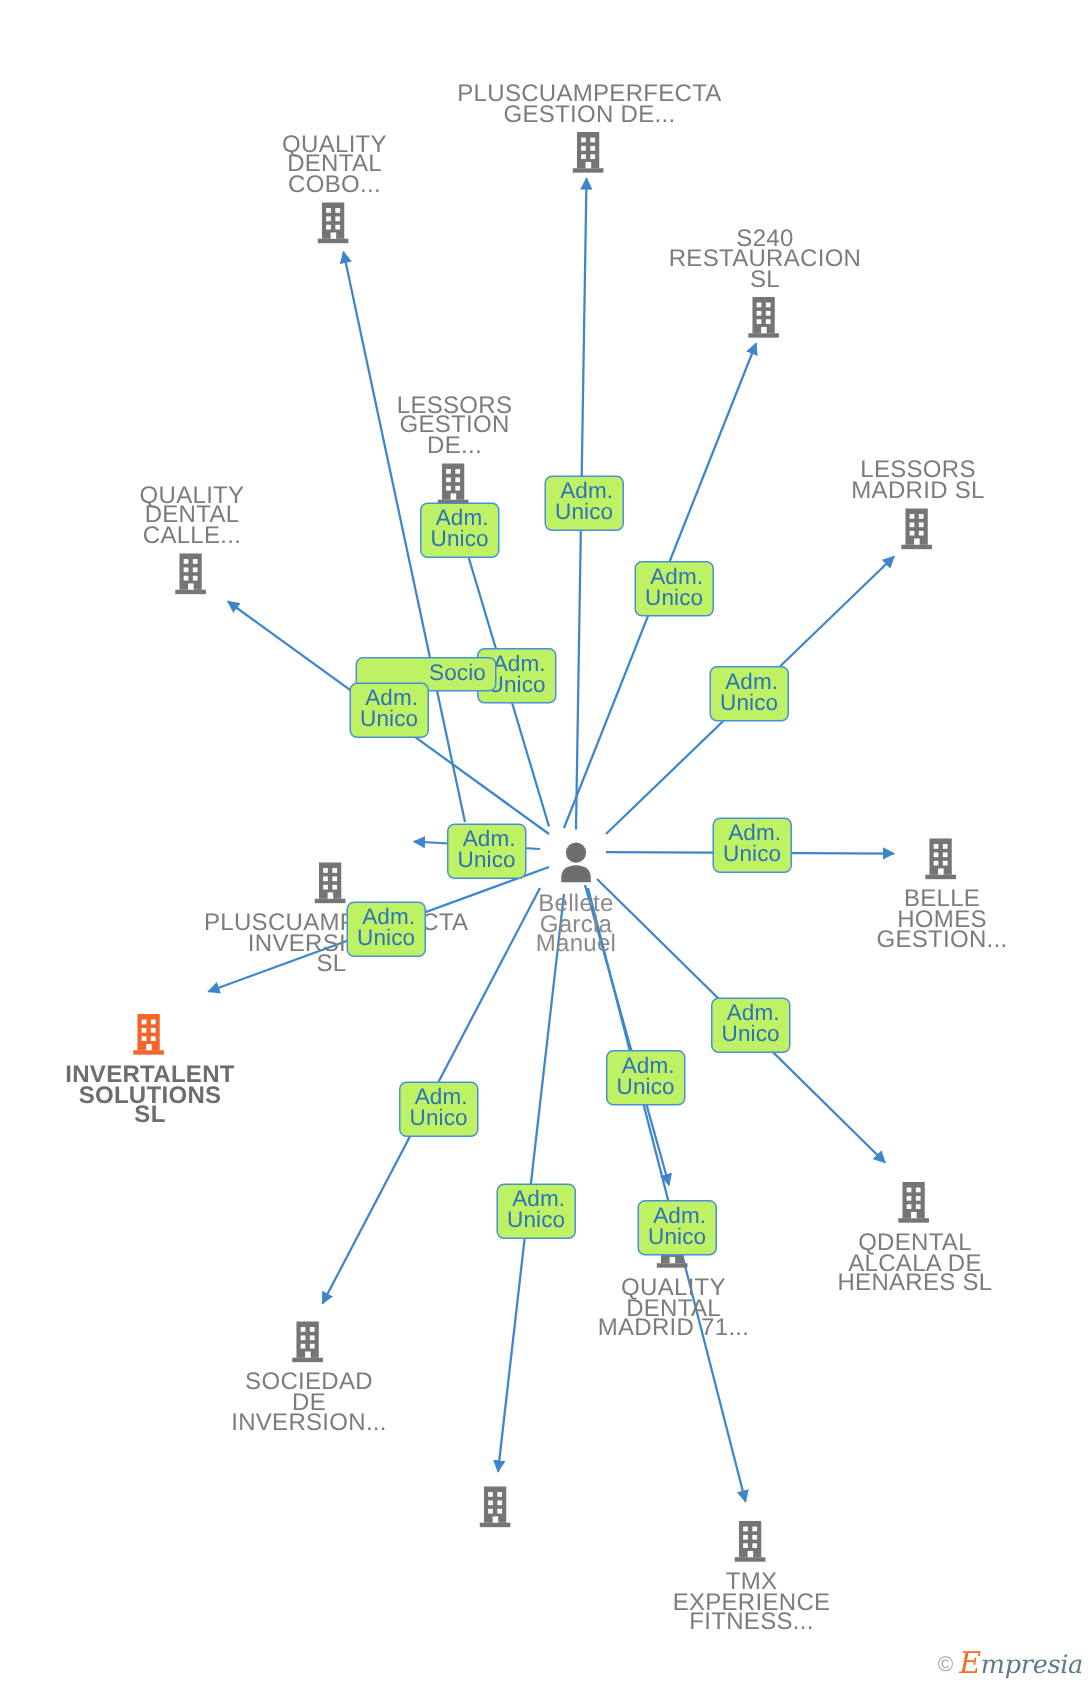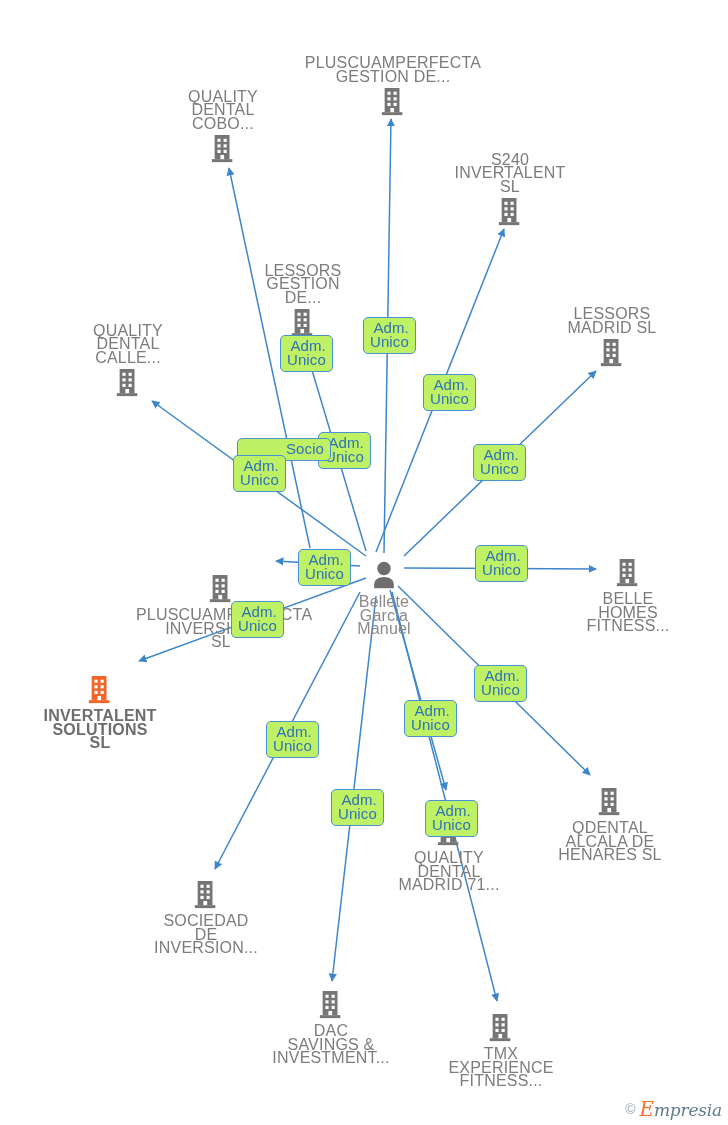--- a/index.html
+++ b/index.html
@@ -157,21 +157,21 @@
             <rect x="14.6" y="6" width="3.4" height="3.4" fill="#ffffff"></rect>
             <rect x="8" y="12" width="3.4" height="3.4" fill="#ffffff"></rect>
             <rect x="14.6" y="12" width="3.4" height="3.4" fill="#ffffff"></rect>
             <rect x="8" y="18" width="3.4" height="3.4" fill="#ffffff"></rect>
             <rect x="14.6" y="18" width="3.4" height="3.4" fill="#ffffff"></rect>
             <rect x="11.2" y="23.5" width="4" height="4.5" fill="#ffffff"></rect>
           </svg></span>
       </div>
       <div class="node company label-above" style="width: 140px; margin-left: -70px; left: 510px; top: 152.5px;">
         <span class="node-label">S240
-INVERTALENT
+RESTAURACION
 SL</span>
         <span class="glyph"><svg width="26" height="30" viewBox="0 0 28 32" xmlns="http://www.w3.org/2000/svg">
             <path fill="#757575" d="M5 2h16v26h-16z"></path>
             <rect x="2" y="28" width="22" height="3.2" fill="#757575"></rect>
             <rect x="8" y="6" width="3.4" height="3.4" fill="#ffffff"></rect>
             <rect x="14.6" y="6" width="3.4" height="3.4" fill="#ffffff"></rect>
             <rect x="8" y="12" width="3.4" height="3.4" fill="#ffffff"></rect>
             <rect x="14.6" y="12" width="3.4" height="3.4" fill="#ffffff"></rect>
             <rect x="8" y="18" width="3.4" height="3.4" fill="#ffffff"></rect>
             <rect x="14.6" y="18" width="3.4" height="3.4" fill="#ffffff"></rect>
@@ -248,21 +248,21 @@
             <rect x="8" y="6" width="3.4" height="3.4" fill="#ffffff"></rect>
             <rect x="14.6" y="6" width="3.4" height="3.4" fill="#ffffff"></rect>
             <rect x="8" y="12" width="3.4" height="3.4" fill="#ffffff"></rect>
             <rect x="14.6" y="12" width="3.4" height="3.4" fill="#ffffff"></rect>
             <rect x="8" y="18" width="3.4" height="3.4" fill="#ffffff"></rect>
             <rect x="14.6" y="18" width="3.4" height="3.4" fill="#ffffff"></rect>
             <rect x="11.2" y="23.5" width="4" height="4.5" fill="#ffffff"></rect>
           </svg></span>
         <span class="node-label">BELLE
 HOMES
-FITNESS...</span>
+GESTION...</span>
       </div>
       <div class="node focus" style="width: 130px; margin-left: -65px; left: 100px; top: 674px;">
         <span class="glyph"><svg width="26" height="30" viewBox="0 0 28 32" xmlns="http://www.w3.org/2000/svg">
             <path fill="#f4652a" d="M5 2h16v26h-16z"></path>
             <rect x="2" y="28" width="22" height="3.2" fill="#f4652a"></rect>
             <rect x="8" y="6" width="3.4" height="3.4" fill="#ffffff"></rect>
             <rect x="14.6" y="6" width="3.4" height="3.4" fill="#ffffff"></rect>
             <rect x="8" y="12" width="3.4" height="3.4" fill="#ffffff"></rect>
             <rect x="14.6" y="12" width="3.4" height="3.4" fill="#ffffff"></rect>
             <rect x="8" y="18" width="3.4" height="3.4" fill="#ffffff"></rect>
@@ -326,23 +326,20 @@
             <path fill="#757575" d="M5 2h16v26h-16z"></path>
             <rect x="2" y="28" width="22" height="3.2" fill="#757575"></rect>
             <rect x="8" y="6" width="3.4" height="3.4" fill="#ffffff"></rect>
             <rect x="14.6" y="6" width="3.4" height="3.4" fill="#ffffff"></rect>
             <rect x="8" y="12" width="3.4" height="3.4" fill="#ffffff"></rect>
             <rect x="14.6" y="12" width="3.4" height="3.4" fill="#ffffff"></rect>
             <rect x="8" y="18" width="3.4" height="3.4" fill="#ffffff"></rect>
             <rect x="14.6" y="18" width="3.4" height="3.4" fill="#ffffff"></rect>
             <rect x="11.2" y="23.5" width="4" height="4.5" fill="#ffffff"></rect>
           </svg></span>
-        <span class="node-label">DAC
-SAVINGS &amp;
-INVESTMENT...</span>
       </div>
       <div class="node company" style="width: 130px; margin-left: -65px; left: 501px; top: 1012px;">
         <span class="glyph"><svg width="26" height="30" viewBox="0 0 28 32" xmlns="http://www.w3.org/2000/svg">
             <path fill="#757575" d="M5 2h16v26h-16z"></path>
             <rect x="2" y="28" width="22" height="3.2" fill="#757575"></rect>
             <rect x="8" y="6" width="3.4" height="3.4" fill="#ffffff"></rect>
             <rect x="14.6" y="6" width="3.4" height="3.4" fill="#ffffff"></rect>
             <rect x="8" y="12" width="3.4" height="3.4" fill="#ffffff"></rect>
             <rect x="14.6" y="12" width="3.4" height="3.4" fill="#ffffff"></rect>
             <rect x="8" y="18" width="3.4" height="3.4" fill="#ffffff"></rect>

